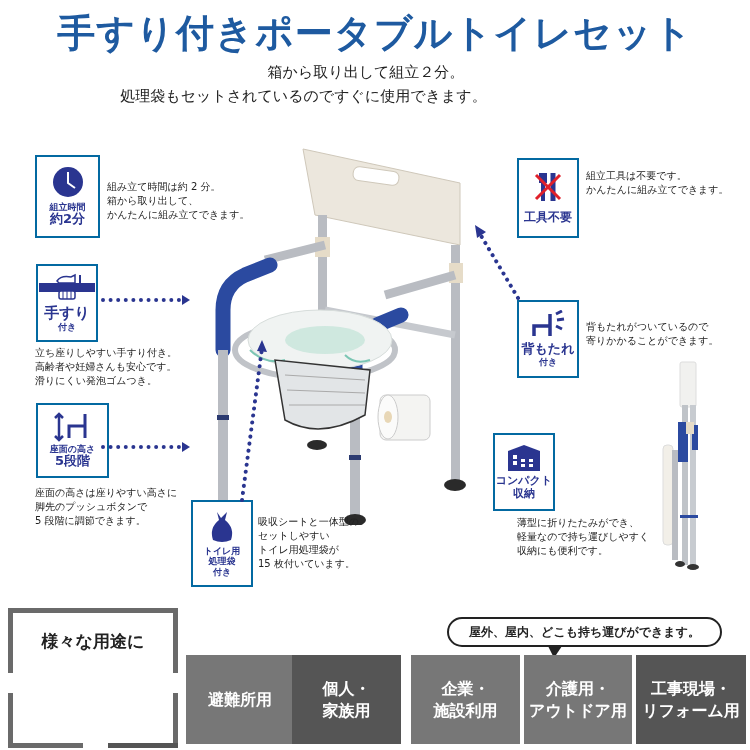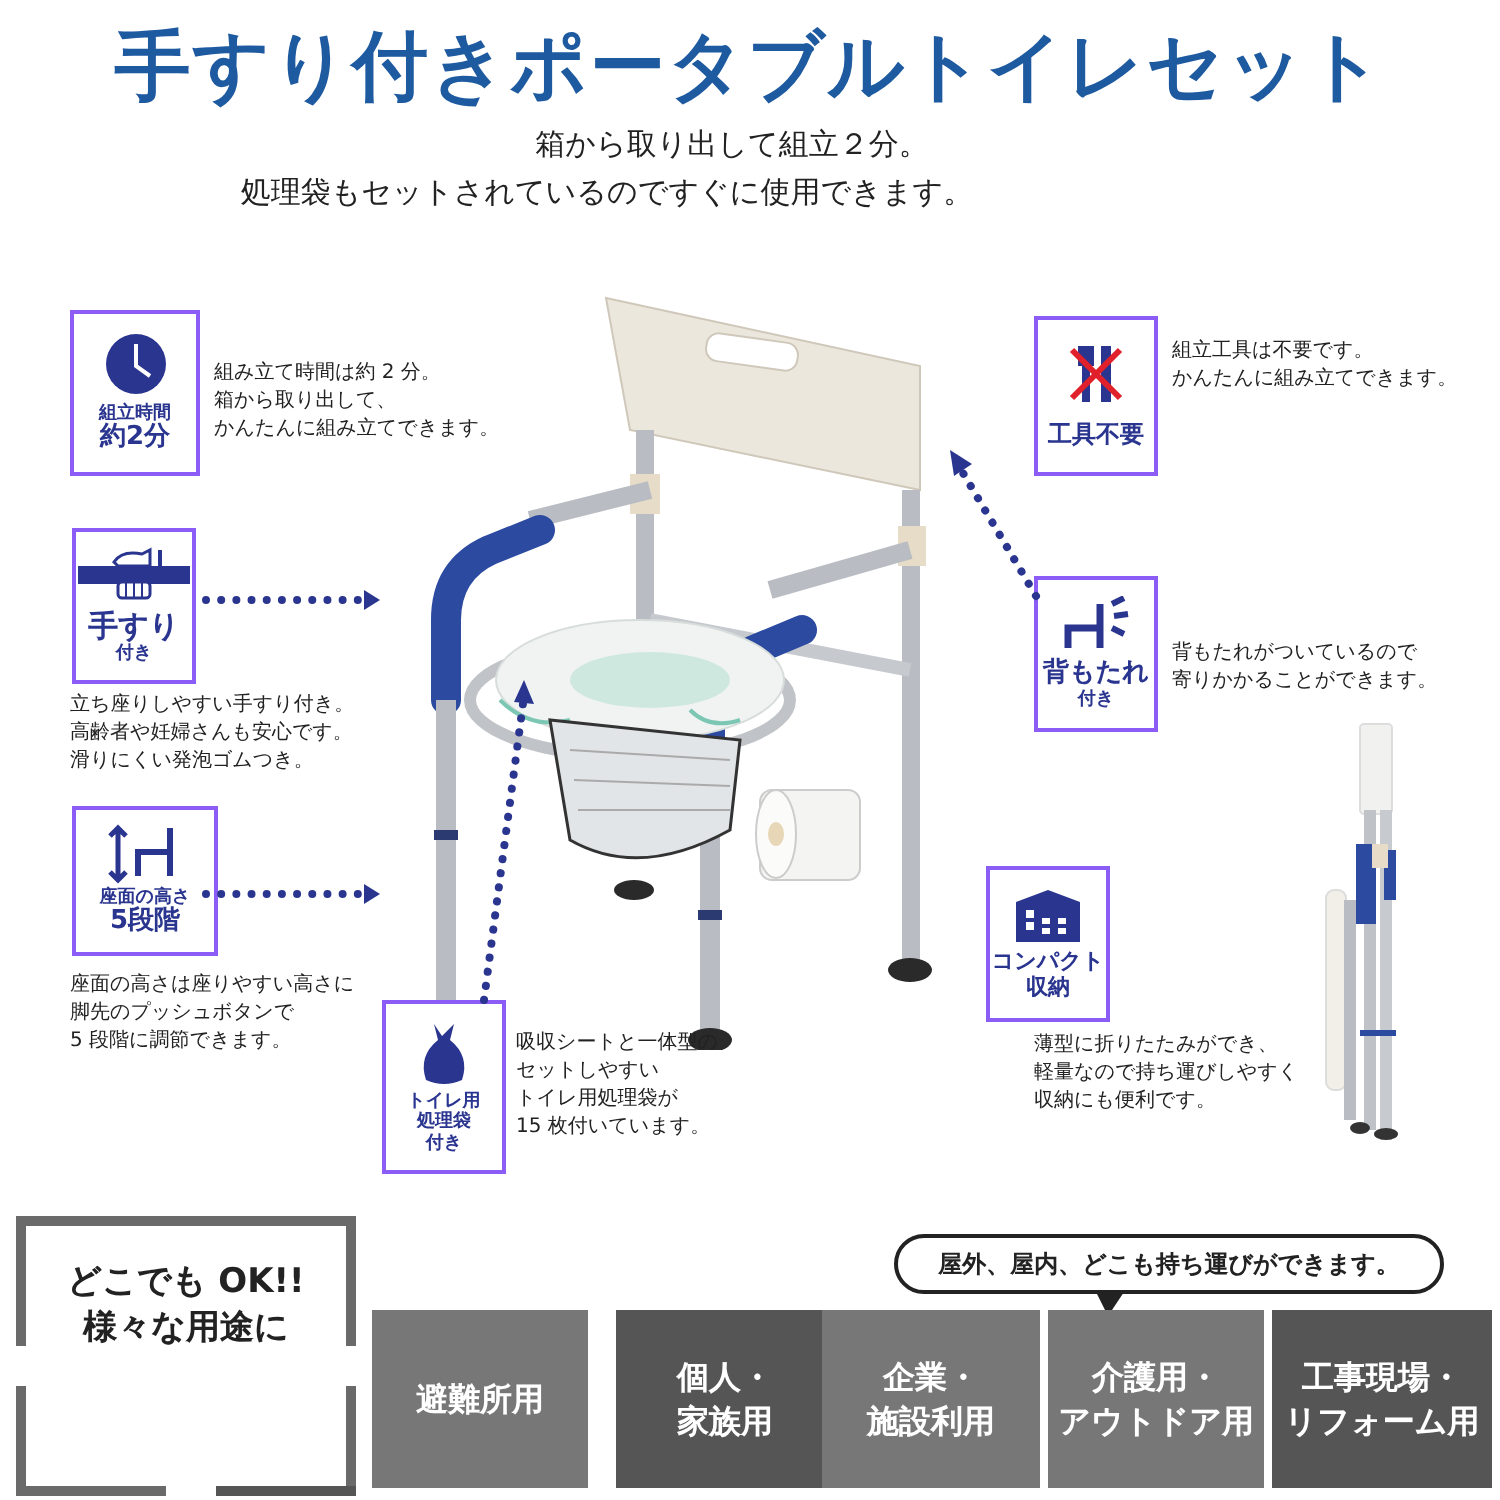--- a/index.html
+++ b/index.html
@@ -5,21 +5,21 @@
   * { box-sizing: border-box; margin: 0; padding: 0; }
   html, body { width: 750px; height: 750px; background: #ffffff; overflow: hidden; }
   body { position: relative; font-family: "DejaVu Sans", "Liberation Sans", sans-serif; color: #333; }
 
   .title { position: absolute; left: 0; top: 8px; width: 750px; text-align: center;
     font-size: 38px; font-weight: bold; color: #1e5aa0; letter-spacing: 1px; }
   .subtitle { position: absolute; top: 60px; width: 597px; text-align: center; font-size: 15px; color: #222; line-height: 24px; }
   .subtitle .l1 { padding-left: 135px; display:block; }
   .subtitle .l2 { padding-left: 10px; display:block; }
 
-  .feat-box { position: absolute; border: 2px solid #8b5cf6; background: #fff;
+  .feat-box { position: absolute; border: 2px solid #0369a1; background: #fff;
     display: flex; flex-direction: column; align-items: center; justify-content: center; }
   .feat-label { color: #2a3590; font-weight: bold; text-align: center; line-height: 1.15; }
   .feat-desc { position: absolute; font-size: 10px; color: #222; line-height: 14px; white-space: nowrap; }
 
   .dots { position: absolute; border-top: 4px dotted #2a3590; height: 0; }
   .arrowhead { position: absolute; width: 0; height: 0; border-top: 5px solid transparent; border-bottom: 5px solid transparent; border-left: 8px solid #2a3590; }
 
   
   .chair { position: absolute; left: 205px; top: 145px; width: 270px; height: 380px; }
 
@@ -172,21 +172,21 @@
     <path d="M20 2 L20 30" stroke="#2a3590" stroke-width="5"></path>
     <path d="M3 4 L27 28 M27 4 L3 28" stroke="#e0202a" stroke-width="3"></path>
   </svg>
   <div class="feat-label" style="font-size:12px;margin-top:8px;">工具不要</div>
 </div>
 <div class="feat-desc" style="left:586px;top:169px;">
   <div>組立工具は不要です。</div>
   <div>かんたんに組み立てできます。</div>
 </div>
 
-<div class="feat-box" style="left:517px;top:288px;width:62px;height:78px;">
+<div class="feat-box" style="left:517px;top:300px;width:62px;height:78px;">
   <svg width="40" height="30" viewBox="0 0 40 30">
     <path d="M6 26 L6 16 L22 16 L22 4 M22 16 L22 26" stroke="#2a3590" stroke-width="3.5" fill="none"></path>
     <path d="M28 4 L34 1 M29 10 L36 9 M28 16 L34 19" stroke="#2a3590" stroke-width="3"></path>
   </svg>
   <div class="feat-label" style="font-size:13px;margin-top:2px;">背もたれ</div>
   <div class="feat-label" style="font-size:9px;">付き</div>
 </div>
 <svg style="position:absolute;left:462px;top:222px;width:60px;height:80px;" viewBox="0 0 60 80">
   <line x1="56" y1="76" x2="18" y2="12" stroke="#2a3590" stroke-width="4" stroke-dasharray="0.1 7" stroke-linecap="round"></line>
   <path d="M13 3 L24 10 L15 16 Z" fill="#2a3590"></path>
@@ -218,33 +218,32 @@
 <div class="ok-frame">
   <div class="bar" style="left:0;top:0;width:170px;height:5px;"></div>
   <div class="bar" style="left:0;top:0;width:5px;height:65px;"></div>
   <div class="bar" style="left:165px;top:0;width:5px;height:65px;"></div>
   <div class="bar" style="left:0;top:85px;width:5px;height:55px;"></div>
   <div class="bar" style="left:165px;top:85px;width:5px;height:55px;"></div>
   <div class="bar" style="left:0;top:135px;width:75px;height:5px;"></div>
   <div class="bar" style="left:100px;top:135px;width:70px;height:5px;background:#555;"></div>
 </div>
 <div class="ok-text">
-  <div>どこでも OK!!</div>
   <div>様々な用途に</div>
 </div>
 
 <div class="bubble">屋外、屋内、どこも持ち運びができます。</div>
 <div class="bubble-tail"></div>
 
 <div class="use-tile" style="left:186px;width:108px;background:#777;">
   <div>
       <div>避難所用</div>
     </div>
 </div>
-<div class="use-tile" style="left:308px;width:109px;background:#555;">
+<div class="use-tile" style="left:292px;width:109px;background:#555;">
   <div>
     <div>個人・</div>
     <div>家族用</div>
   </div>
 </div>
 <div class="use-tile" style="left:411px;width:109px;background:#777;">
   <div>
     <div>企業・</div>
     <div>施設利用</div>
   </div>

